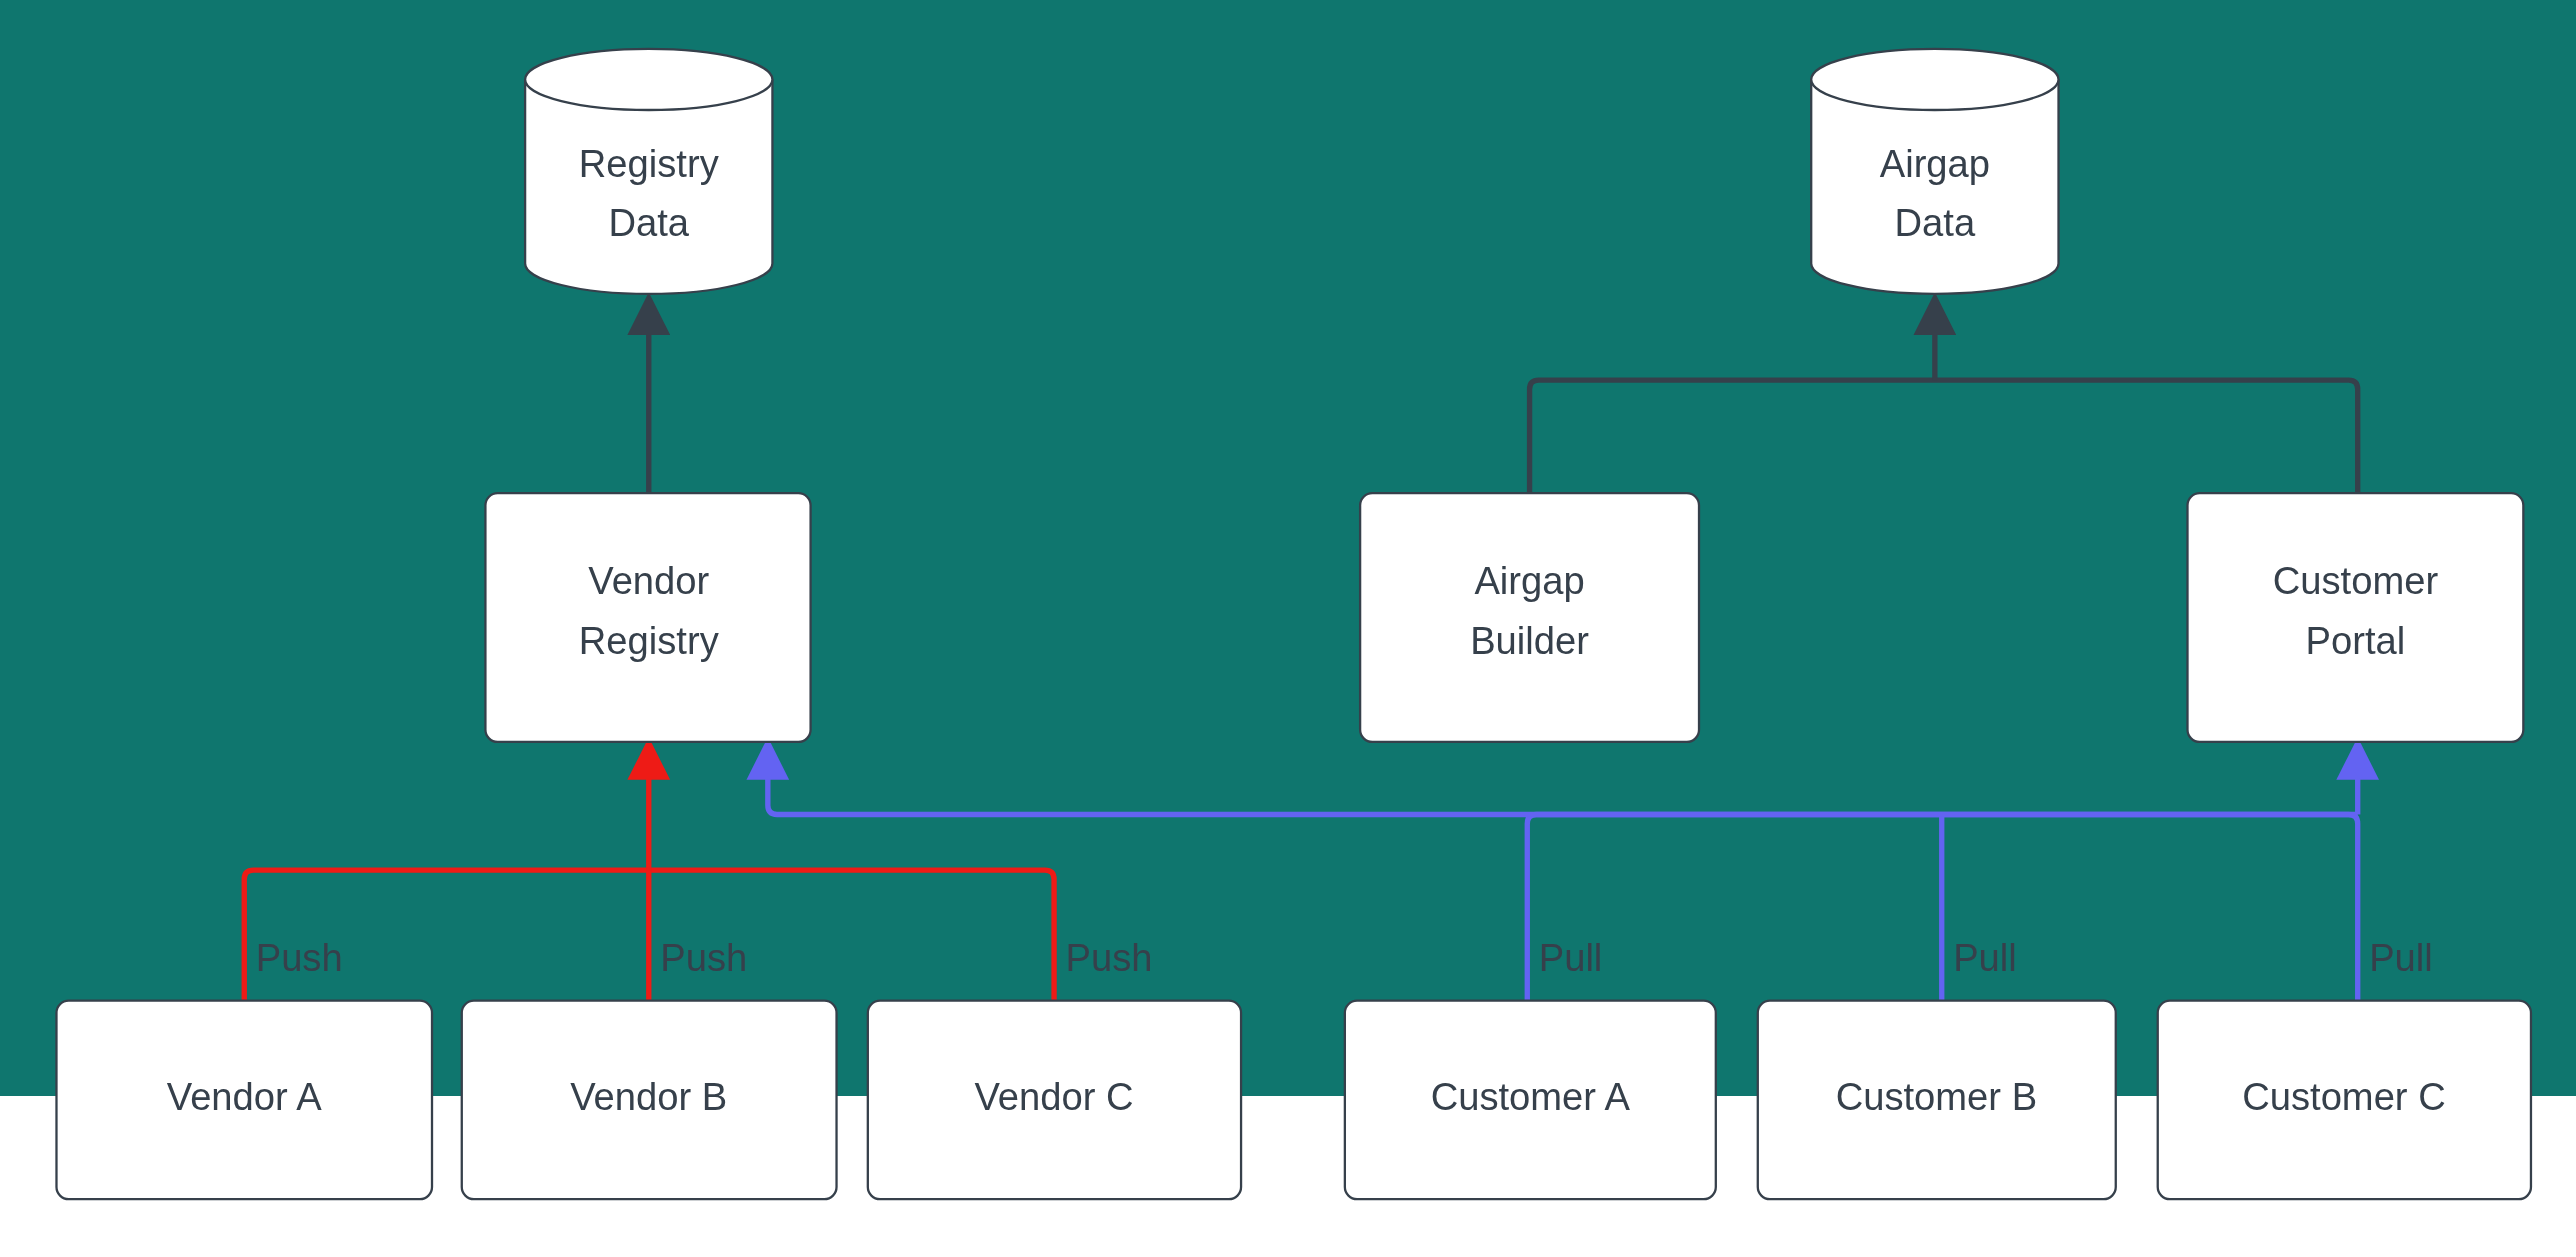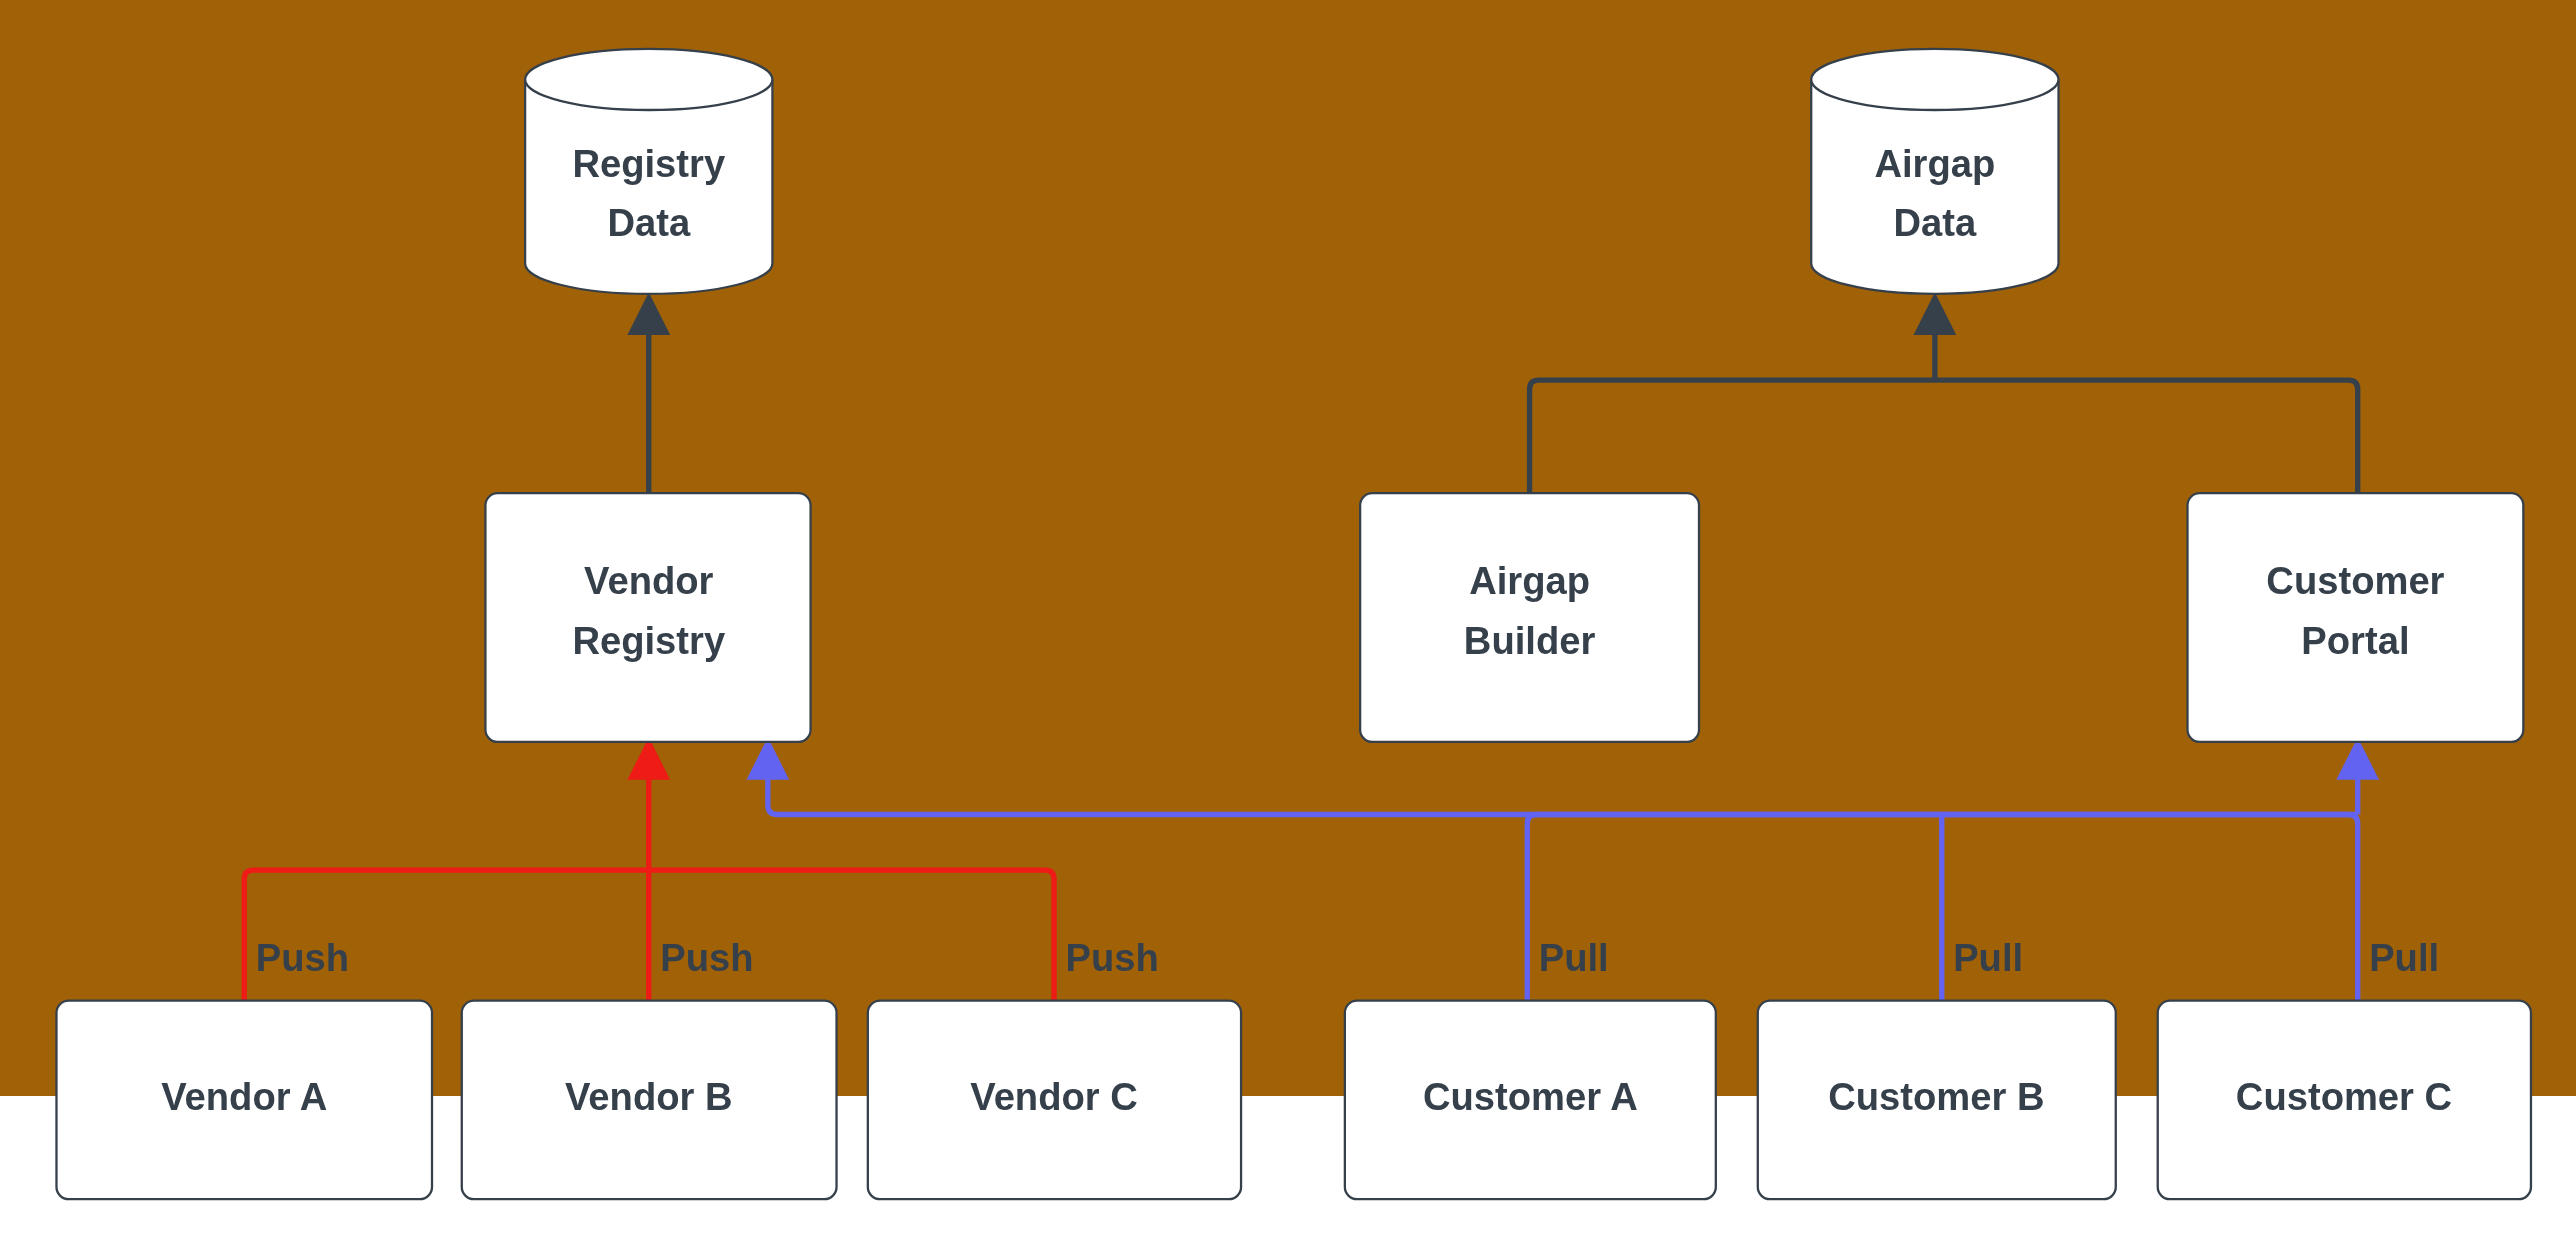--- a/index.html
+++ b/index.html
@@ -10,22 +10,21 @@
   body {
     width: 2576px;
     height: 1258px;
     font-family: "Liberation Sans", sans-serif;
     overflow: hidden;
   }
   #diagram-root {
     position: relative;
     width: 2576px;
     height: 1096px;
-    background: #a16207;
-    font-weight: bold;
+    background: #0f766e;
   }
   svg.diagram-canvas {
     display: block;
     width: 2576px;
     height: 1258px;
   }
   .node-shape {
     fill: #ffffff;
     stroke: #36404b;
     stroke-width: 3;

